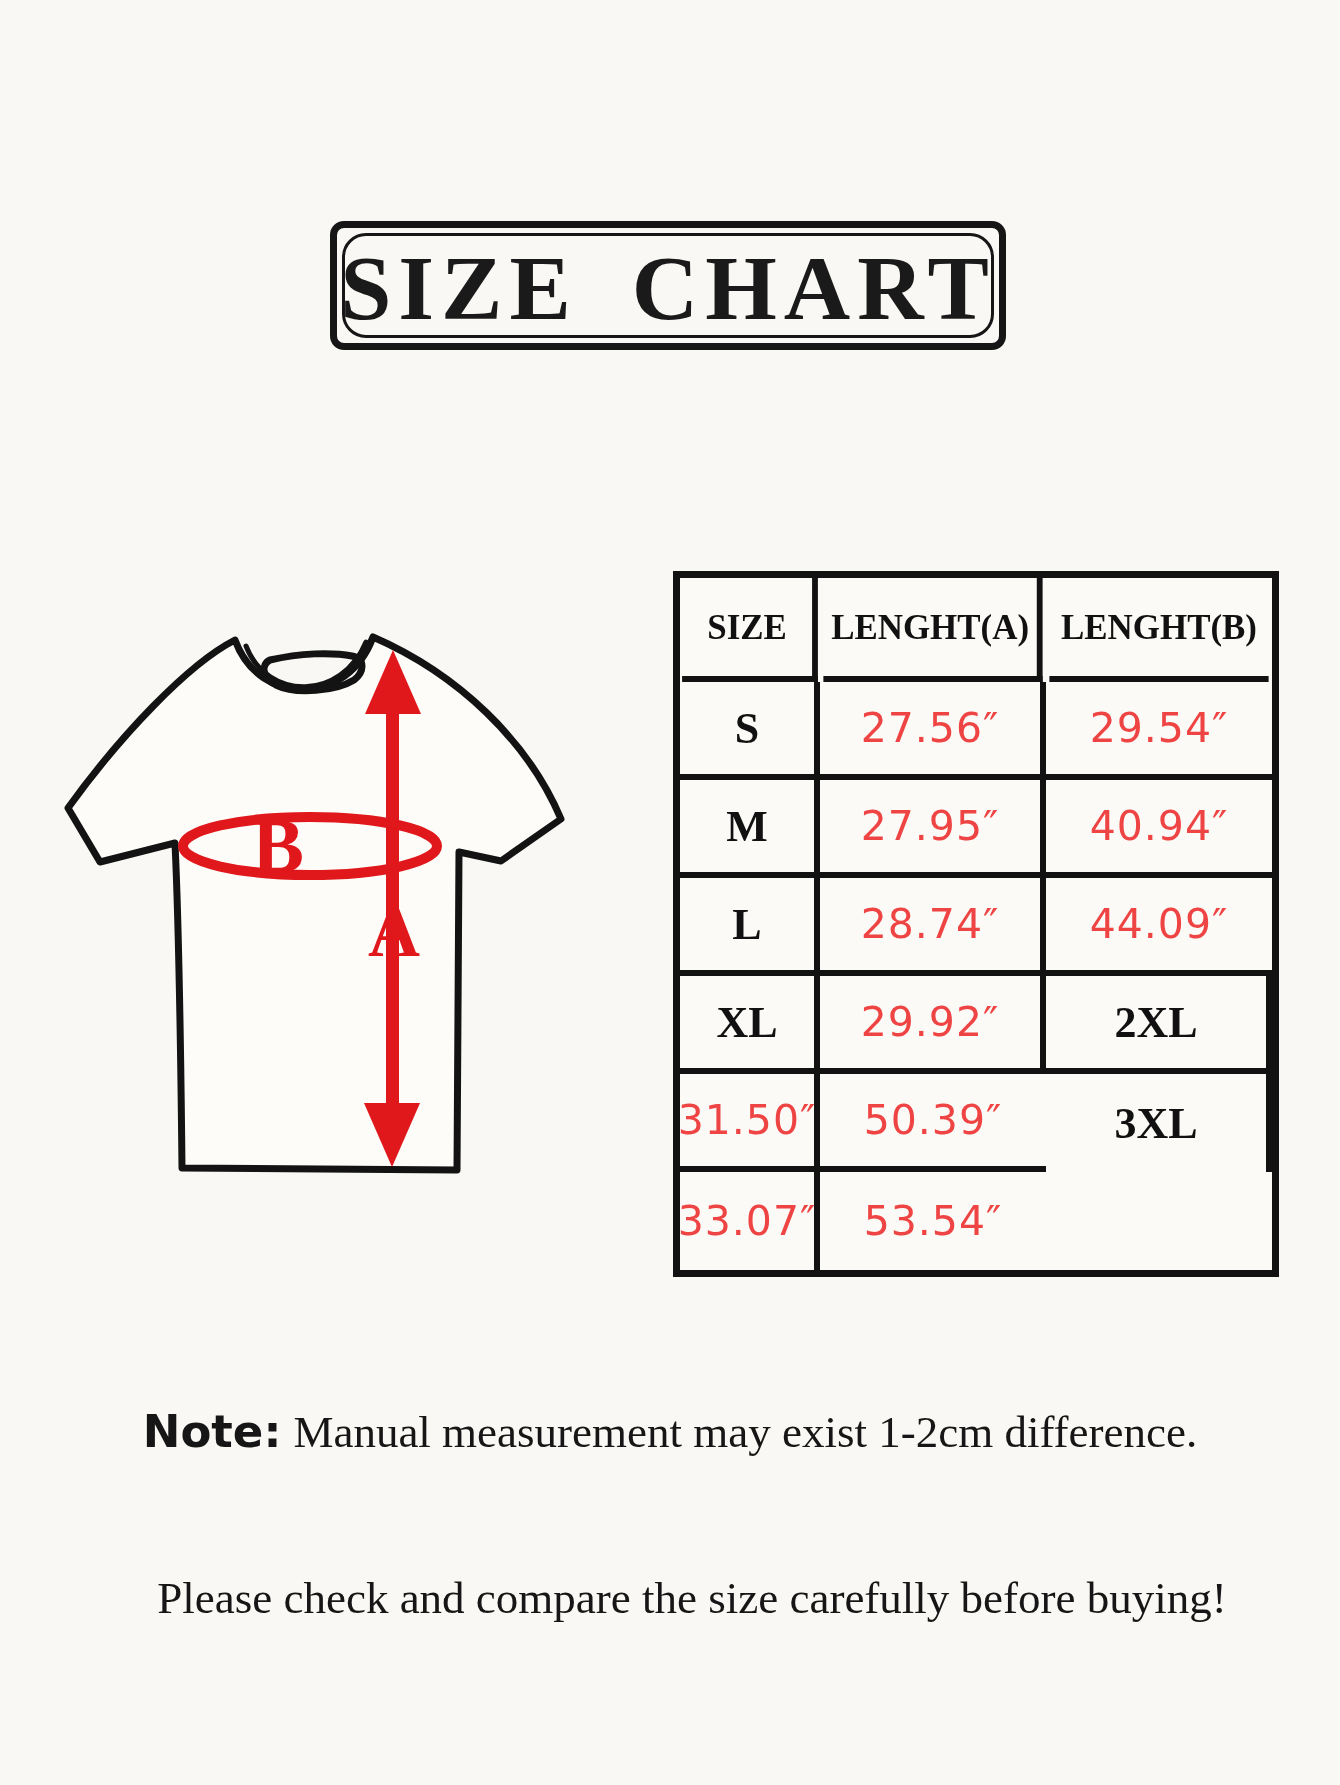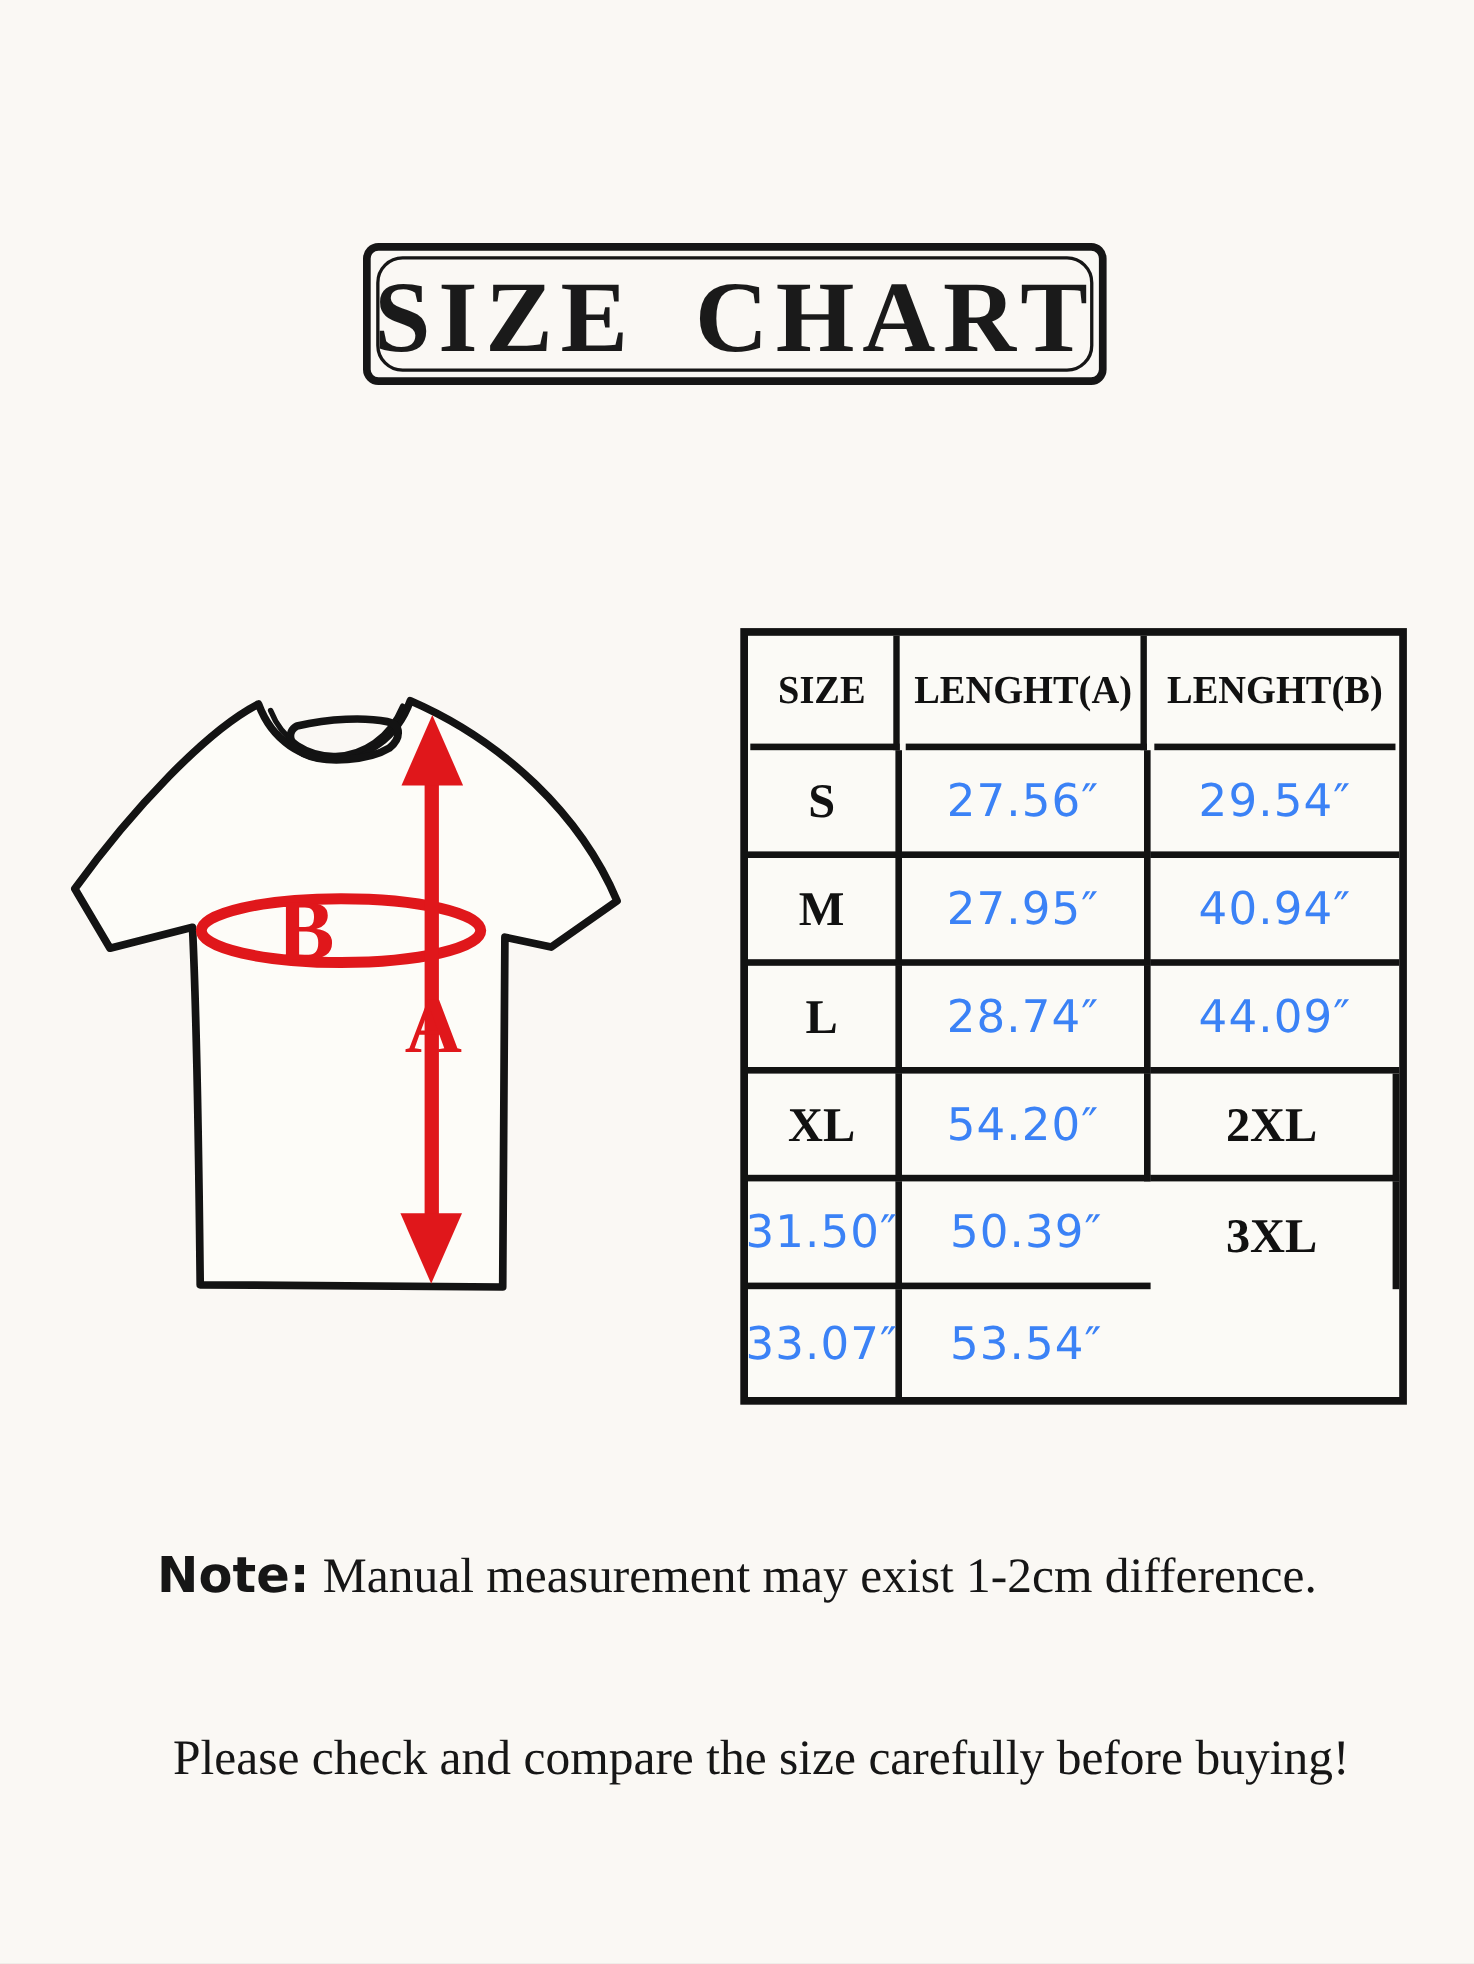--- a/index.html
+++ b/index.html
@@ -68,21 +68,21 @@
   }
   .cell.size-label{
     font-family:"Liberation Serif",serif;
     font-weight:700;font-size:44px;
     color:#111;
   }
   .cell.value{
     font-family:"DejaVu Sans","Liberation Sans",sans-serif;
     font-size:41px;
     letter-spacing:1px;
-    color:#3b82f6;
+    color:#ef4444;
   }
 
   
   .note-line{
     position:absolute;left:0;width:100%;
     text-align:center;
     font-family:"Liberation Serif",serif;
     font-size:45px;
     line-height:1.15;
     color:#161616;
@@ -151,21 +151,21 @@
 
     <div class="cell size-label">M</div>
     <div class="cell value">27.95″</div>
     <div class="cell value col-last">40.94″</div>
 
     <div class="cell size-label">L</div>
     <div class="cell value">28.74″</div>
     <div class="cell value col-last">44.09″</div>
 
     <div class="cell size-label">XL</div>
-    <div class="cell value">54.20″</div>
+    <div class="cell value">29.92″</div>
 
     <div class="cell size-label">2XL</div>
     <div class="cell value">31.50″</div>
     <div class="cell value col-last">50.39″</div>
 
     <div class="cell size-label row-last">3XL</div>
     <div class="cell value row-last">33.07″</div>
     <div class="cell value col-last row-last">53.54″</div>
   </div>
 

